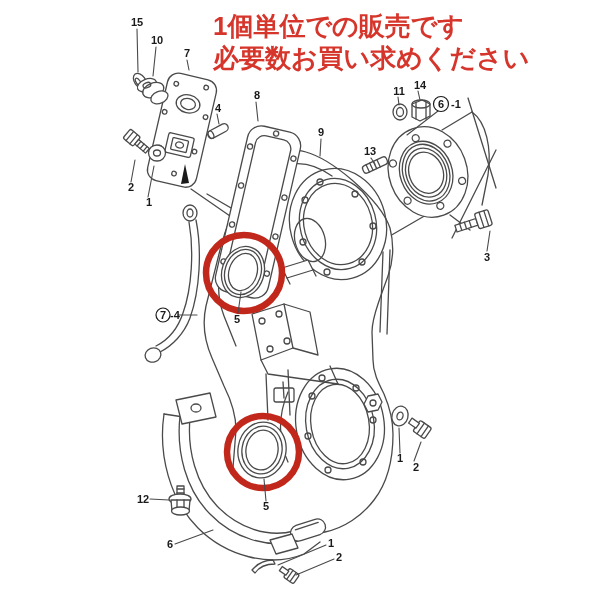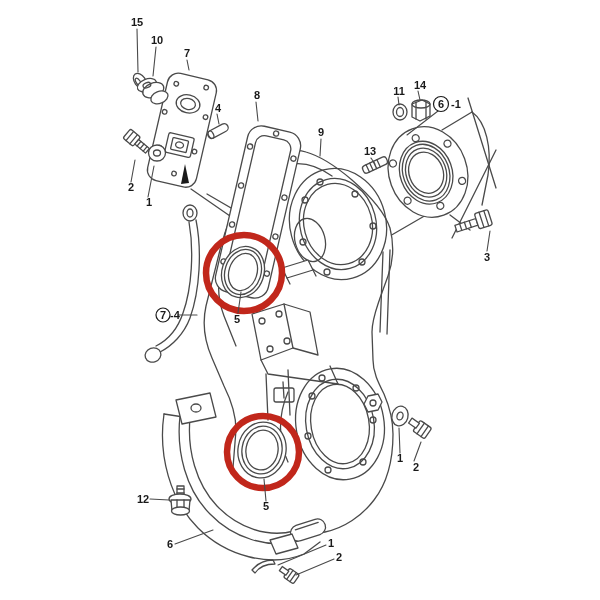--- a/index.html
+++ b/index.html
@@ -25,20 +25,24 @@
     font-size:11px;
     font-weight:700;
     fill:#1a1a1a;
   }
 </style>
 </head>
 <body>
 
 <div class="canvas">
 
+  <div class="notice">
+    <div>1個単位での販売です</div>
+    <div>必要数お買い求めください</div>
+  </div>
 
   <svg width="600" height="600" viewBox="0 0 600 600">
     <g stroke="#4a4a4a" stroke-width="1.3" fill="none" stroke-linecap="round" stroke-linejoin="round">
 
       <g>
         <line x1="191" y1="189" x2="282" y2="252"></line>
         <line x1="207" y1="194" x2="298" y2="247"></line>
         <line x1="383" y1="240" x2="452" y2="200"></line>
         <line x1="349" y1="491" x2="267" y2="534"></line>
       </g>

